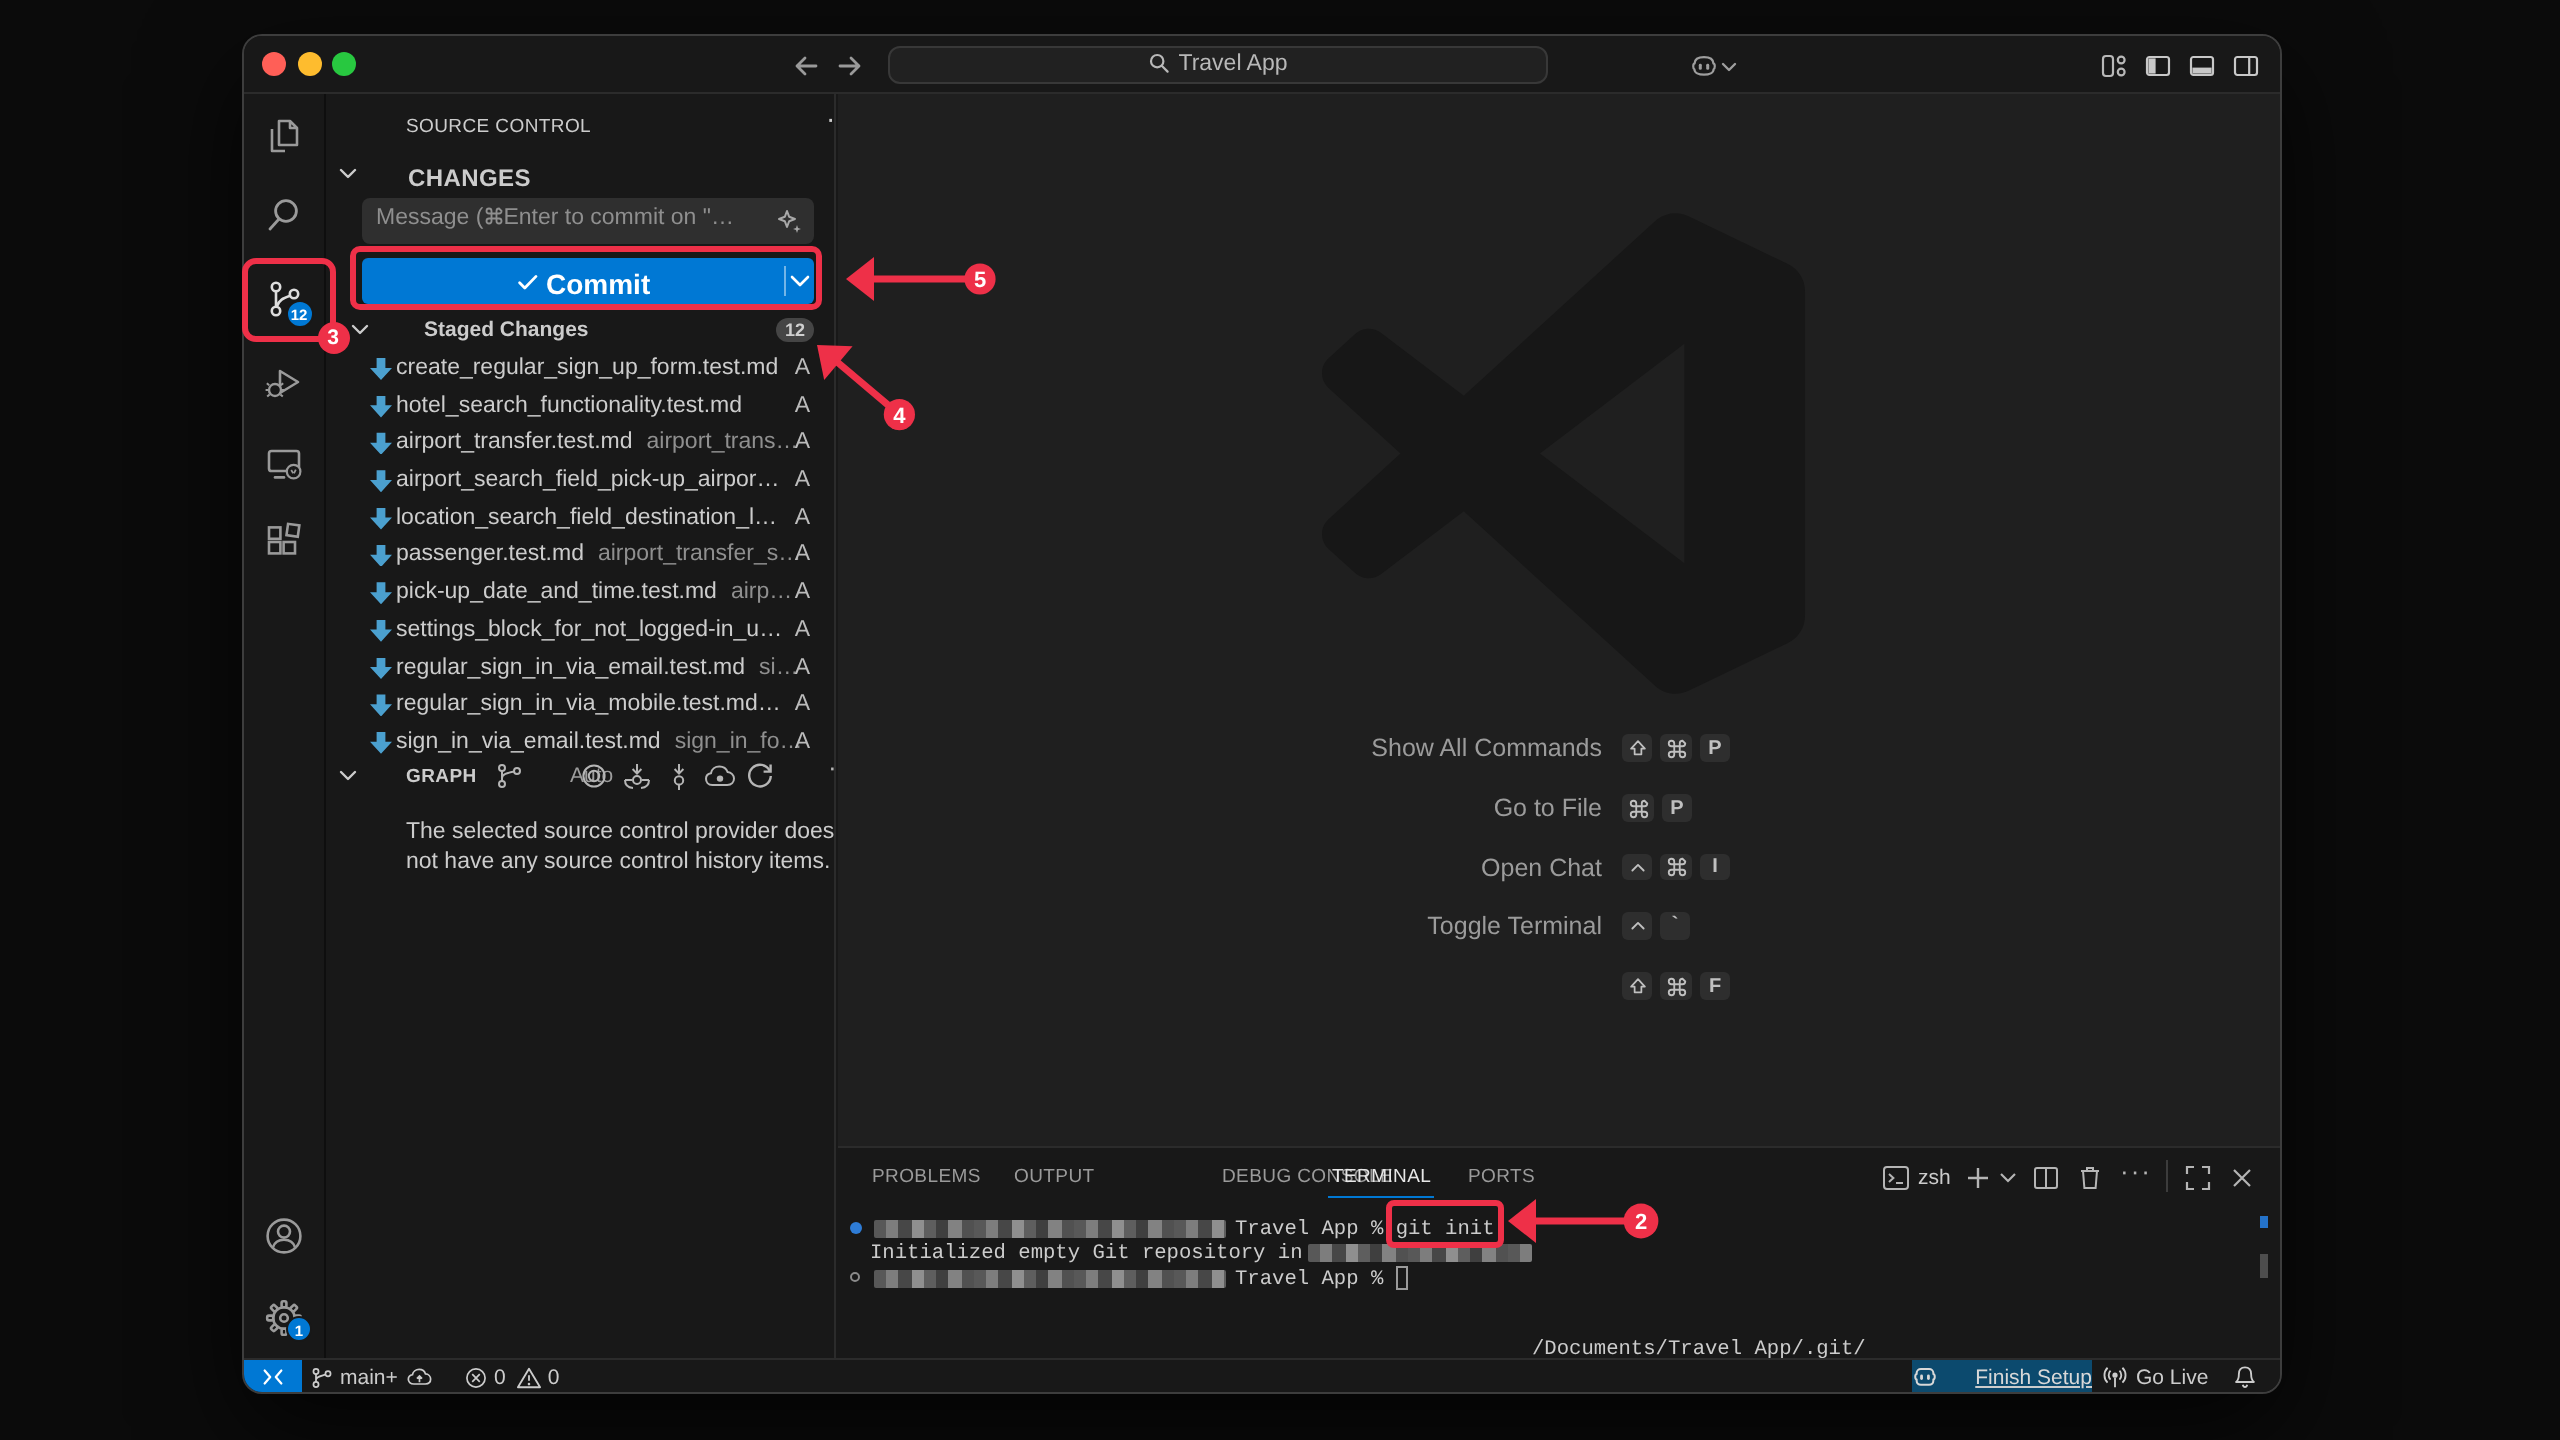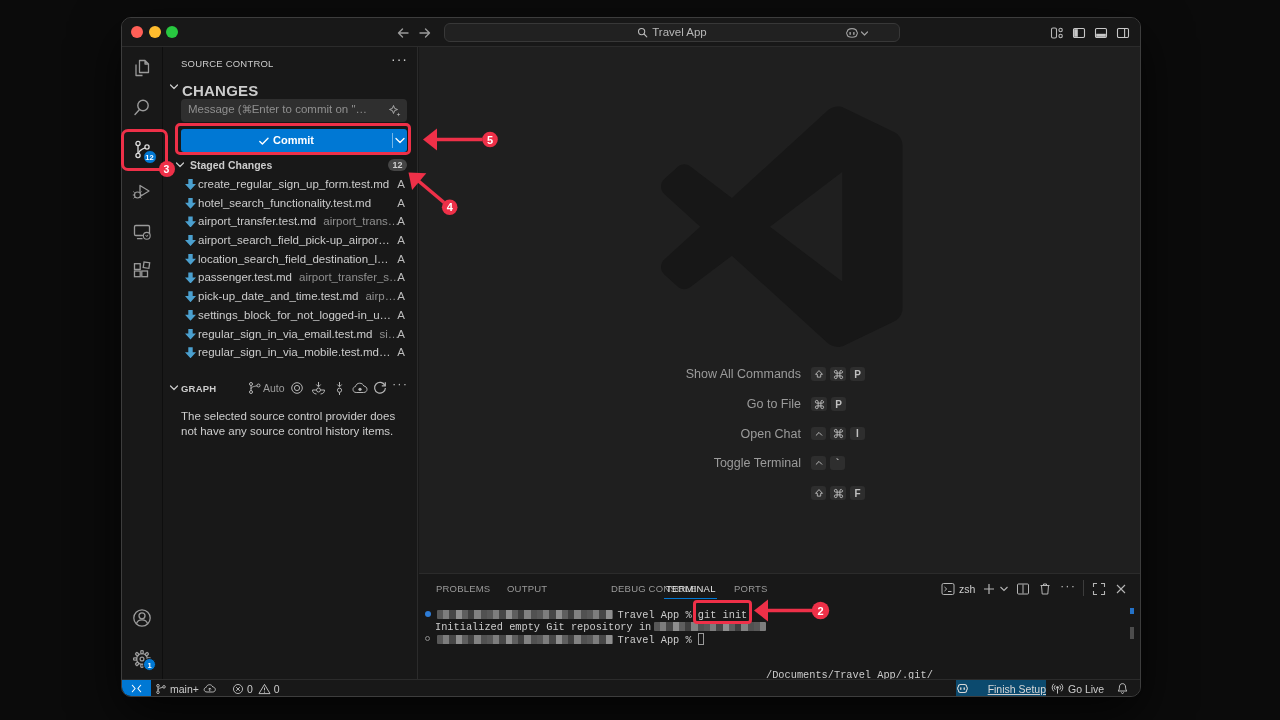--- a/index.html
+++ b/index.html
@@ -7,32 +7,32 @@
   body { font-family:"Liberation Sans", sans-serif; }
   #app { position:absolute; left:0; top:0; width:1280px; height:720px; background:#0b0b0b; will-change:transform; }
   .abs { position:absolute; }
   #win { position:absolute; left:121px; top:17px; width:1020px; height:680px;
          background:#181818; border:1px solid #3d3d3d; border-radius:10px;
          box-shadow:0 18px 50px rgba(0,0,0,0.7); overflow:hidden; }
   
   #titlebar { position:absolute; left:0; top:0; width:1018px; height:29px; background:#181818;
               border-bottom:1px solid #2b2b2b; }
   .tl { position:absolute; top:8px; width:12px; height:12px; border-radius:50%; }
-  #searchbox { position:absolute; left:322px; top:5px; width:456px; height:19px; background:#212121;
+  #searchbox { position:absolute; left:322px; top:5px; width:330px; height:19px; background:#212121;
                border:1px solid #383838; border-radius:6px; color:#b8b8b8; font-size:11.5px;
                text-align:center; line-height:17px; }
   
   #activitybar { position:absolute; left:0; top:29px; width:40px; height:632px; background:#181818; }
   .act { position:absolute; left:8px; width:24px; height:24px; }
   .badge { position:absolute; border-radius:50%; background:#0078d4; color:#fff;
            font-weight:bold; text-align:center; }
   
   #sidebar { position:absolute; left:40px; top:29px; width:256px; height:632px; background:#181818;
              border-right:1px solid #2b2b2b; border-left:1px solid #0e0e0e; }
-  .sbtext { position:absolute; color:#cccccc; white-space:nowrap; }
+  .sbtext { position:absolute; color:#cccccc; white-space:nowrap;margin-left:22px; }
   .dim { color:#9d9d9d;text-align:center; }
   .frow { position:relative; height:18.7px; padding-left:35px; padding-right:25px; overflow:hidden;
           white-space:nowrap; font-size:11.5px; line-height:18.7px; }
   .frow::before { content:""; position:absolute; left:22px; top:4px; width:11px; height:11px;
           background:#4ba0cf; clip-path:polygon(30% 0, 70% 0, 70% 45%, 100% 45%, 50% 100%, 0 45%, 30% 45%); }
   .frow::after { content:"A"; position:absolute; right:14px; top:0; color:#bbbbbb; font-size:11.5px; }
   .fname { color:#cccccc; }
   .fdesc { color:#8f8f8f; margin-left:7px; }
   
   #editor { position:absolute; left:297px; top:29px; width:723px; height:526px; background:#1f1f1f; }
@@ -172,37 +172,37 @@
     </svg>
     <div class="badge" style="left:21px; top:611px; width:13px; height:13px; font-size:7.5px; line-height:13px; border:1.5px solid #181818;">1</div>
   </div>
 
   <div id="sidebar">
     <div class="sbtext" style="left:18px; top:11px; font-size:9.5px; color:#cccccc; letter-spacing:0.2px;">SOURCE CONTROL</div>
     <div class="sbtext" style="left:228px; top:4px; font-size:14px; letter-spacing:1px; color:#cccccc;">···</div>
     <svg class="abs" style="left:6px; top:35px;" width="10" height="10" viewBox="0 0 10 10">
       <path d="M1.5 3 L5 6.5 L8.5 3" stroke="#cccccc" stroke-width="1.2" fill="none" stroke-linecap="round" stroke-linejoin="round"></path>
     </svg>
-    <div class="sbtext" style="left:19px; top:35px; font-size:15px; font-weight:bold; letter-spacing:0.2px;">CHANGES</div>
+    <div class="sbtext" style="left:19px; top:35px; font-size:12px; font-weight:bold; letter-spacing:0.2px;">CHANGES</div>
 
     <div class="abs" style="left:18px; top:52px; width:226px; height:23px; background:#2f2f2f; border-radius:4px;">
       <div style="position:absolute; left:7px; top:4px; font-size:11.5px; color:#8f8f8f; white-space:nowrap; width:197px; overflow:hidden;">Message (<svg width="10" height="10" viewBox="0 0 24 24" style="vertical-align:-1px;">
               <path d="M18 3a3 3 0 0 0-3 3v12a3 3 0 1 0 3-3H6a3 3 0 1 0 3 3V6a3 3 0 1 0-3 3h12a3 3 0 0 0 3-3z" stroke="#8f8f8f" stroke-width="2.2" fill="none"></path>
             </svg>Enter to commit on "…</div>
       <svg style="position:absolute; right:5px; top:4.5px;" width="14" height="14" viewBox="0 0 14 14">
         <path d="M5.5 1.5 L6.6 4.4 L9.5 5.5 L6.6 6.6 L5.5 9.5 L4.4 6.6 L1.5 5.5 L4.4 4.4 Z" stroke="#a8a8a8" stroke-width="1" fill="none" stroke-linejoin="round"></path>
         <path d="M10.5 8.5 L11 10 L12.5 10.5 L11 11 L10.5 12.5 L10 11 L8.5 10.5 L10 10 Z" fill="#a8a8a8"></path>
       </svg>
     </div>
 
     <div class="abs" style="left:18px; top:82px; width:226px; height:23px; background:#0078d4; border-radius:3px;">
       <svg style="position:absolute; left:77px; top:5.5px;" width="12" height="12" viewBox="0 0 12 12">
         <path d="M1.8 6.4 L4.4 9 L10 3.2" stroke="#ffffff" stroke-width="1.4" fill="none" stroke-linecap="round" stroke-linejoin="round"></path>
       </svg>
-      <div style="position:absolute; left:92px; top:5px; font-size:11px; color:#ffffff; font-weight:bold;">Commit</div>
+      <div style="position:absolute; left:92px; top:5px; font-size:14px; color:#ffffff; font-weight:bold;">Commit</div>
       <div style="position:absolute; right:14.5px; top:4px; width:1px; height:15px; background:rgba(255,255,255,0.45);"></div>
       <svg style="position:absolute; right:1px; top:7px;" width="12" height="10" viewBox="0 0 12 10">
         <path d="M2 2.5 L6 6.5 L10 2.5" stroke="#ffffff" stroke-width="1.3" fill="none" stroke-linecap="round" stroke-linejoin="round"></path>
       </svg>
     </div>
 
     <svg class="abs" style="left:12px; top:113px;" width="10" height="10" viewBox="0 0 10 10">
       <path d="M1.5 3 L5 6.5 L8.5 3" stroke="#cccccc" stroke-width="1.2" fill="none" stroke-linecap="round" stroke-linejoin="round"></path>
     </svg>
     <div class="sbtext" style="left:27px; top:112px; font-size:10.5px; font-weight:bold;">Staged Changes</div>
@@ -212,20 +212,21 @@
       <div class="frow"><span class="fname">create_regular_sign_up_form.test.md</span></div>
       <div class="frow"><span class="fname">hotel_search_functionality.test.md</span></div>
       <div class="frow"><span class="fname">airport_transfer.test.md</span><span class="fdesc">airport_trans…</span></div>
       <div class="frow"><span class="fname">airport_search_field_pick-up_airpor…</span></div>
       <div class="frow"><span class="fname">location_search_field_destination_l…</span></div>
       <div class="frow"><span class="fname">passenger.test.md</span><span class="fdesc">airport_transfer_s…</span></div>
       <div class="frow"><span class="fname">pick-up_date_and_time.test.md</span><span class="fdesc">airp…</span></div>
       <div class="frow"><span class="fname">settings_block_for_not_logged-in_u…</span></div>
       <div class="frow"><span class="fname">regular_sign_in_via_email.test.md</span><span class="fdesc">si…</span></div>
       <div class="frow"><span class="fname">regular_sign_in_via_mobile.test.md…</span></div>
+      <div class="frow"><span class="fname">sign_in_via_email.test.md</span><span class="fdesc">sign_in_fo…</span></div>
     </div>
 
     <svg class="abs" style="left:6px; top:336px;" width="10" height="10" viewBox="0 0 10 10">
       <path d="M1.5 3 L5 6.5 L8.5 3" stroke="#cccccc" stroke-width="1.2" fill="none" stroke-linecap="round" stroke-linejoin="round"></path>
     </svg>
     <div class="sbtext" style="left:18px; top:336px; font-size:9.5px; font-weight:bold; letter-spacing:0.2px;">GRAPH</div>
     <svg class="abs" style="left:85px; top:334px;" width="14" height="14" viewBox="0 0 14 14">
       <circle cx="3" cy="3" r="1.5" stroke="#b5b5b5" stroke-width="1" fill="none"></circle>
       <circle cx="3" cy="11" r="1.5" stroke="#b5b5b5" stroke-width="1" fill="none"></circle>
       <circle cx="10.5" cy="4.5" r="1.5" stroke="#b5b5b5" stroke-width="1" fill="none"></circle>

